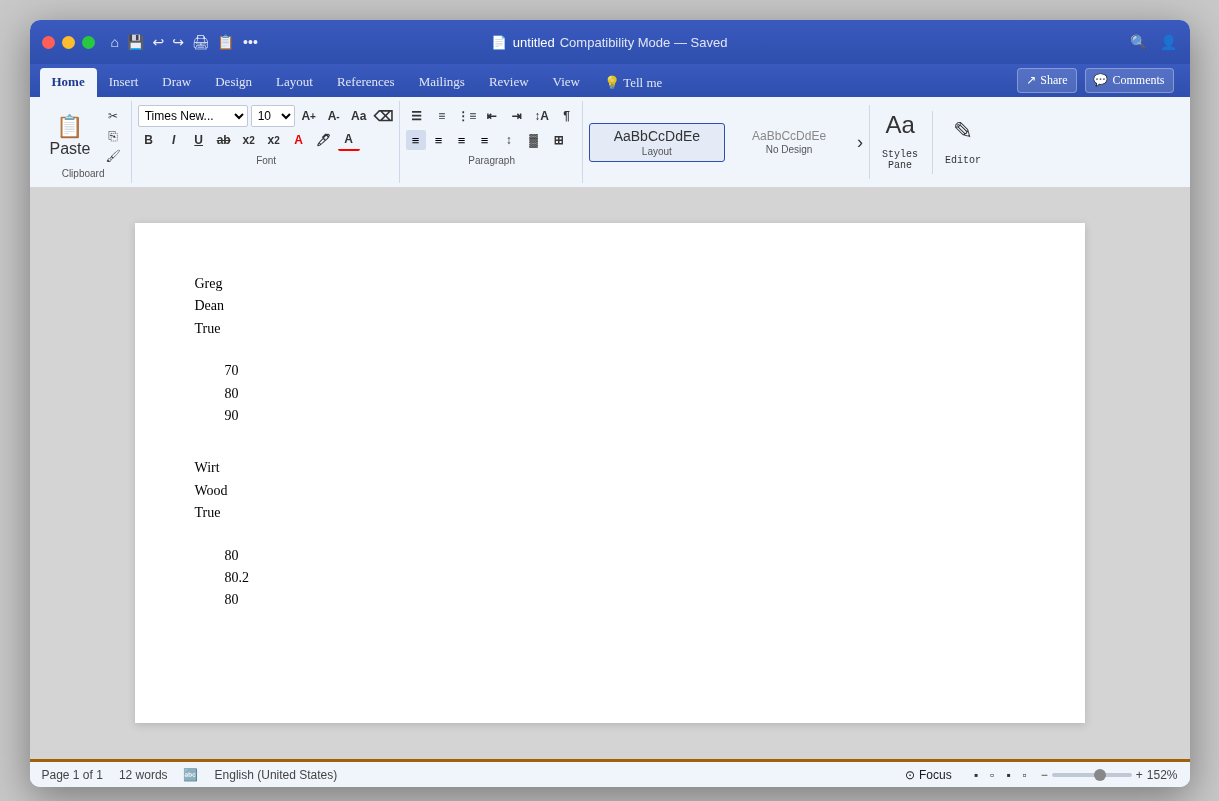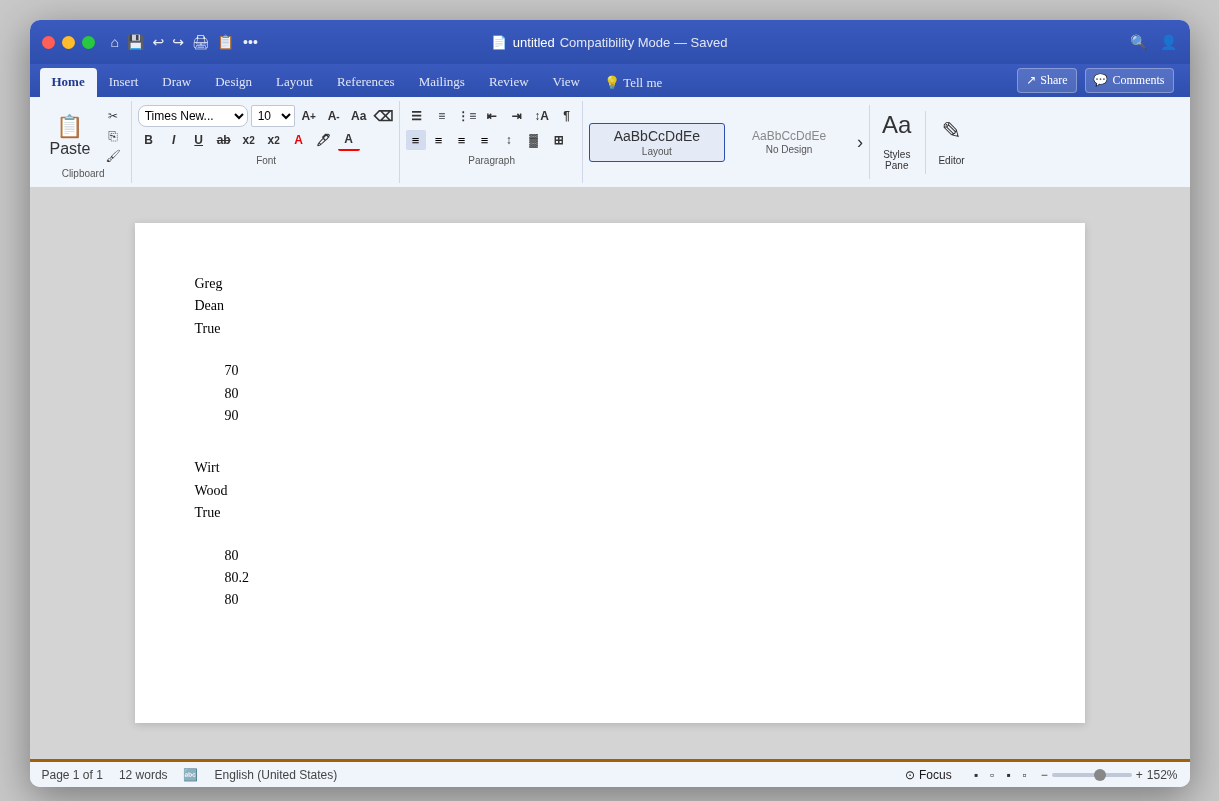--- a/index.html
+++ b/index.html
@@ -151,21 +151,21 @@
     }
     .font-row {
       display: flex;
       align-items: center;
       gap: 3px;
     }
     .font-select {
       height: 22px;
       font-size: 12px;
       border: 1px solid #c0c8d8;
-      border-radius: 8px;
+      border-radius: 2px;
       padding: 0 2px;
       background: white;
       min-width: 110px;
     }
     .font-size-select {
       height: 22px;
       font-size: 12px;
       border: 1px solid #c0c8d8;
       border-radius: 2px;
       padding: 0 2px;
@@ -218,21 +218,21 @@
     .big-style-btn {
       display: flex;
       flex-direction: column;
       align-items: center;
       justify-content: center;
       padding: 6px 8px;
       cursor: pointer;
       border-radius: 3px;
     }
     .big-style-btn .icon { font-size: 20px; color: #333; }
-    .big-style-btn .label { font-size: 10px; color: #333; margin-top: 12px; }
+    .big-style-btn .label { font-size: 10px; color: #333; margin-top: 12px; font-family: Liberation Mono, monospace; }
     .action-btn {
       display: flex;
       align-items: center;
       gap: 4px;
       padding: 4px 8px;
       border-radius: 4px;
       border: 1px solid #c0c8d8;
       background: white;
       font-size: 12px;
       cursor: pointer;

